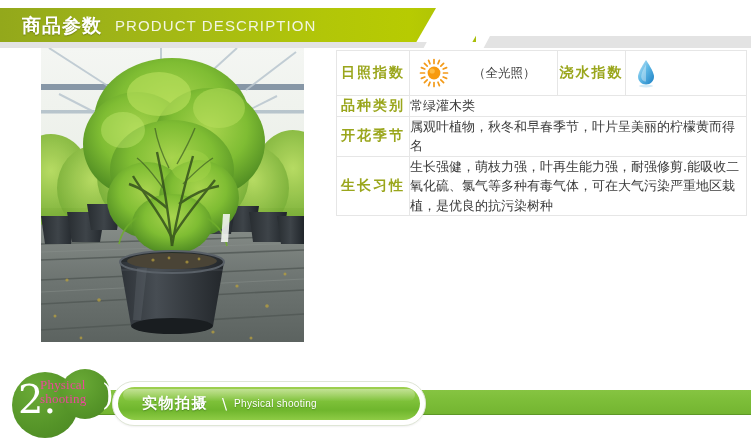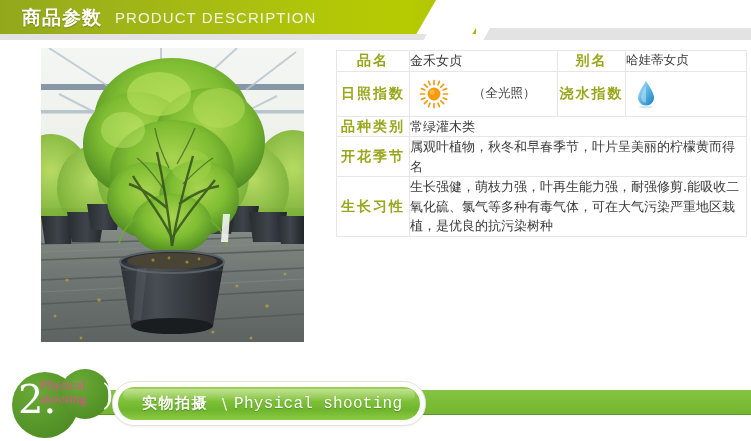--- a/index.html
+++ b/index.html
@@ -11,21 +11,21 @@
     width: 751px;
     height: 441px;
     position: relative;
     overflow: hidden;
     font-family: "Liberation Sans", "DejaVu Sans", sans-serif;
   }
 
   
   .header {
     position: absolute;
-    left: 0; top: 0;
+    left: 0; top: 8px;
     width: 671px; height: 46px;
   }
   .header-gray {
     position: absolute;
     left: 0; top: 28px;
     width: 751px; height: 12px;
     background: #e3e3e3;
   }
   .header-gray-cut {
     position: absolute;
@@ -193,22 +193,22 @@
     letter-spacing: 1.5px;
     text-shadow: 0 1px 1px rgba(50,100,20,0.5);
   }
   .footer-sep {
     font-family: "DejaVu Serif", serif;
     font-size: 15px;
     color: #ffffff;
     margin: 0 7px 0 14px;
   }
   .footer-en {
-    font-family: Liberation Mono, monospace;
-    font-size: 16px;
+    font-family: Liberation Sans, sans-serif;
+    font-size: 10px;
     color: #ffffff;
     letter-spacing: 0.3px;
     text-shadow: 0 1px 1px rgba(50,100,20,0.45);
   }
   .badge {
     position: absolute;
     left: 4px; top: 0;
     width: 124px; height: 73px;
   }
   .badge-c1 {
@@ -412,26 +412,20 @@
 
       <path d="M96 220 L106 220 L100 272 L92 272 Z" fill="#6b737a" opacity="0.28"></path>
     </g>
 
     <path d="M182 166 L189 166 L187 194 L180 194 Z" fill="#f2f4f1" opacity="0.9"></path>
   </svg>
 </div>
 
 <table class="spec-table">
   <tbody>
-    <tr>
-      <td class="lbl col-l1">品名</td>
-      <td class="val col-v1">金禾女贞</td>
-      <td class="lbl col-l2">别名</td>
-      <td class="val val-sm col-v2">哈娃蒂女贞</td>
-    </tr>
     <tr class="row-tall">
       <td class="lbl col-l1">
         <span>日照指数</span>
       </td>
       <td class="col-v1">
         <div class="icon-cell">
           <svg width="30" height="30" viewBox="0 0 30 30">
             <g stroke="#f39a18" stroke-width="1.7" stroke-linecap="round">
               <line x1="15" y1="1.5" x2="15" y2="5.5"></line>
               <line x1="15" y1="24.5" x2="15" y2="28.5"></line>

